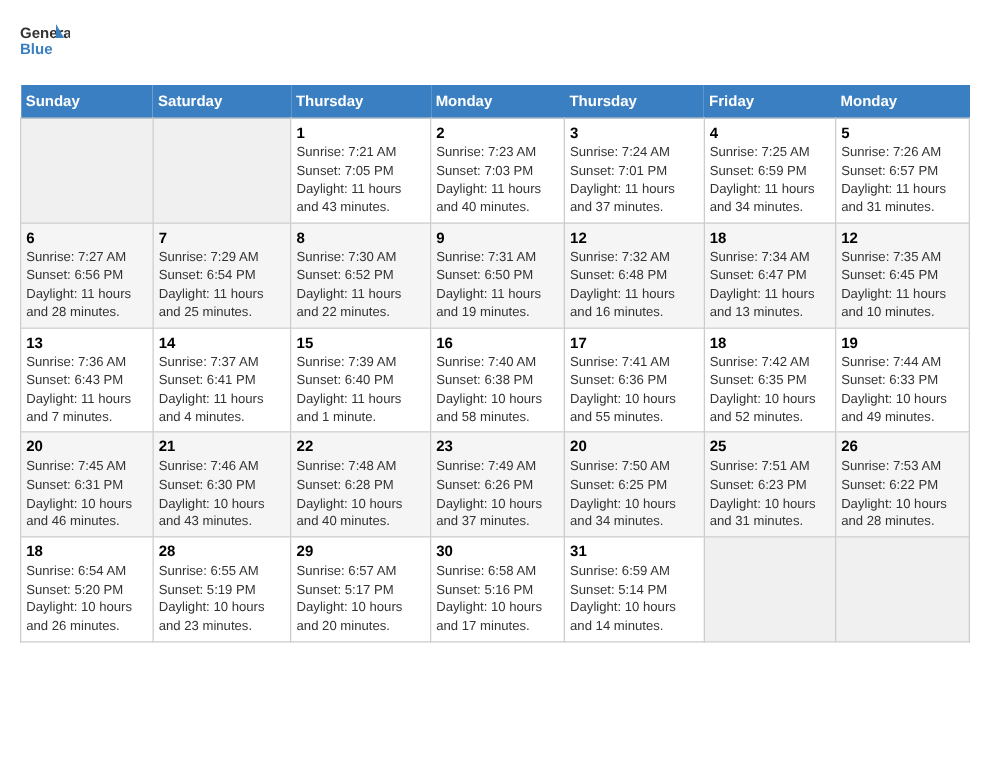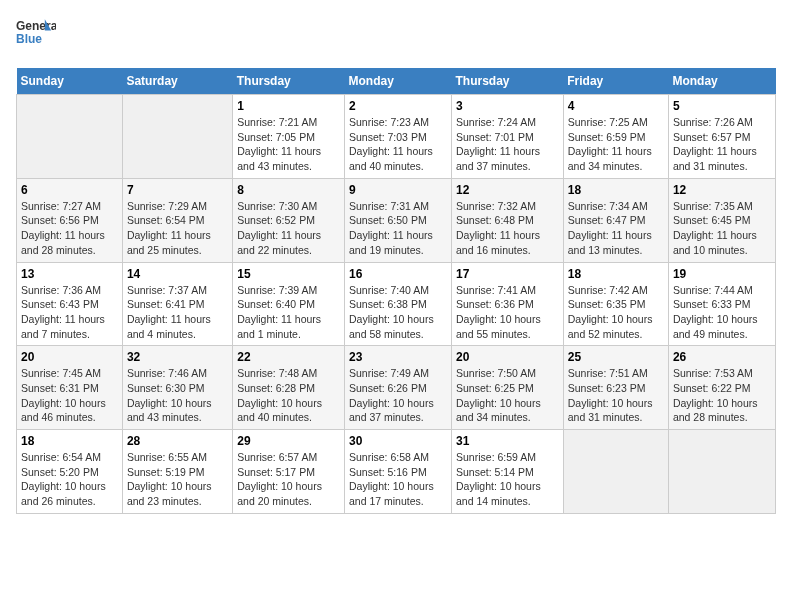--- a/index.html
+++ b/index.html
@@ -188,21 +188,21 @@
           <span class="day-num">19</span>
           <div class="day-detail">Sunrise: 7:44 AM<br>Sunset: 6:33 PM<br>Daylight: 10 hours and 49 minutes.</div>
         </td>
       </tr>
       <tr>
         <td>
           <span class="day-num">20</span>
           <div class="day-detail">Sunrise: 7:45 AM<br>Sunset: 6:31 PM<br>Daylight: 10 hours and 46 minutes.</div>
         </td>
         <td>
-          <span class="day-num">32</span>
+          <span class="day-num">21</span>
           <div class="day-detail">Sunrise: 7:46 AM<br>Sunset: 6:30 PM<br>Daylight: 10 hours and 43 minutes.</div>
         </td>
         <td>
           <span class="day-num">22</span>
           <div class="day-detail">Sunrise: 7:48 AM<br>Sunset: 6:28 PM<br>Daylight: 10 hours and 40 minutes.</div>
         </td>
         <td>
           <span class="day-num">23</span>
           <div class="day-detail">Sunrise: 7:49 AM<br>Sunset: 6:26 PM<br>Daylight: 10 hours and 37 minutes.</div>
         </td>

